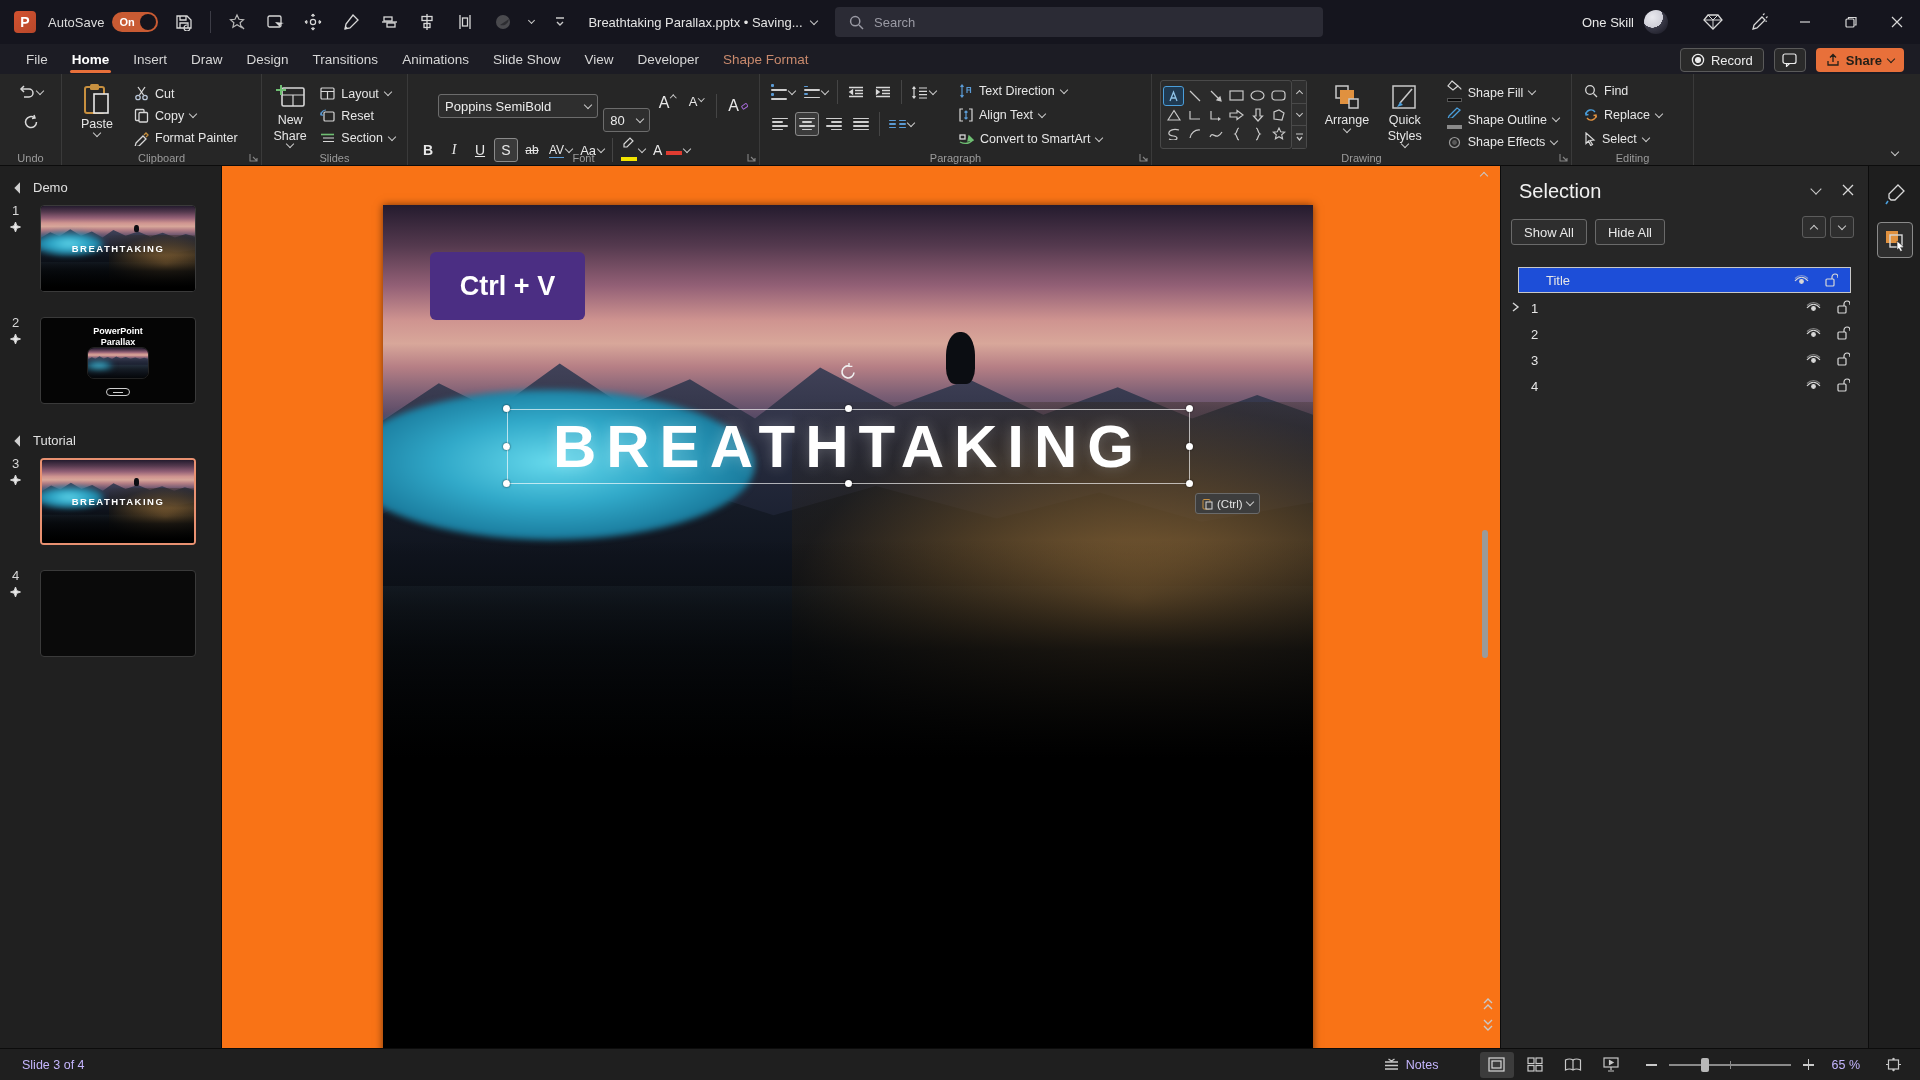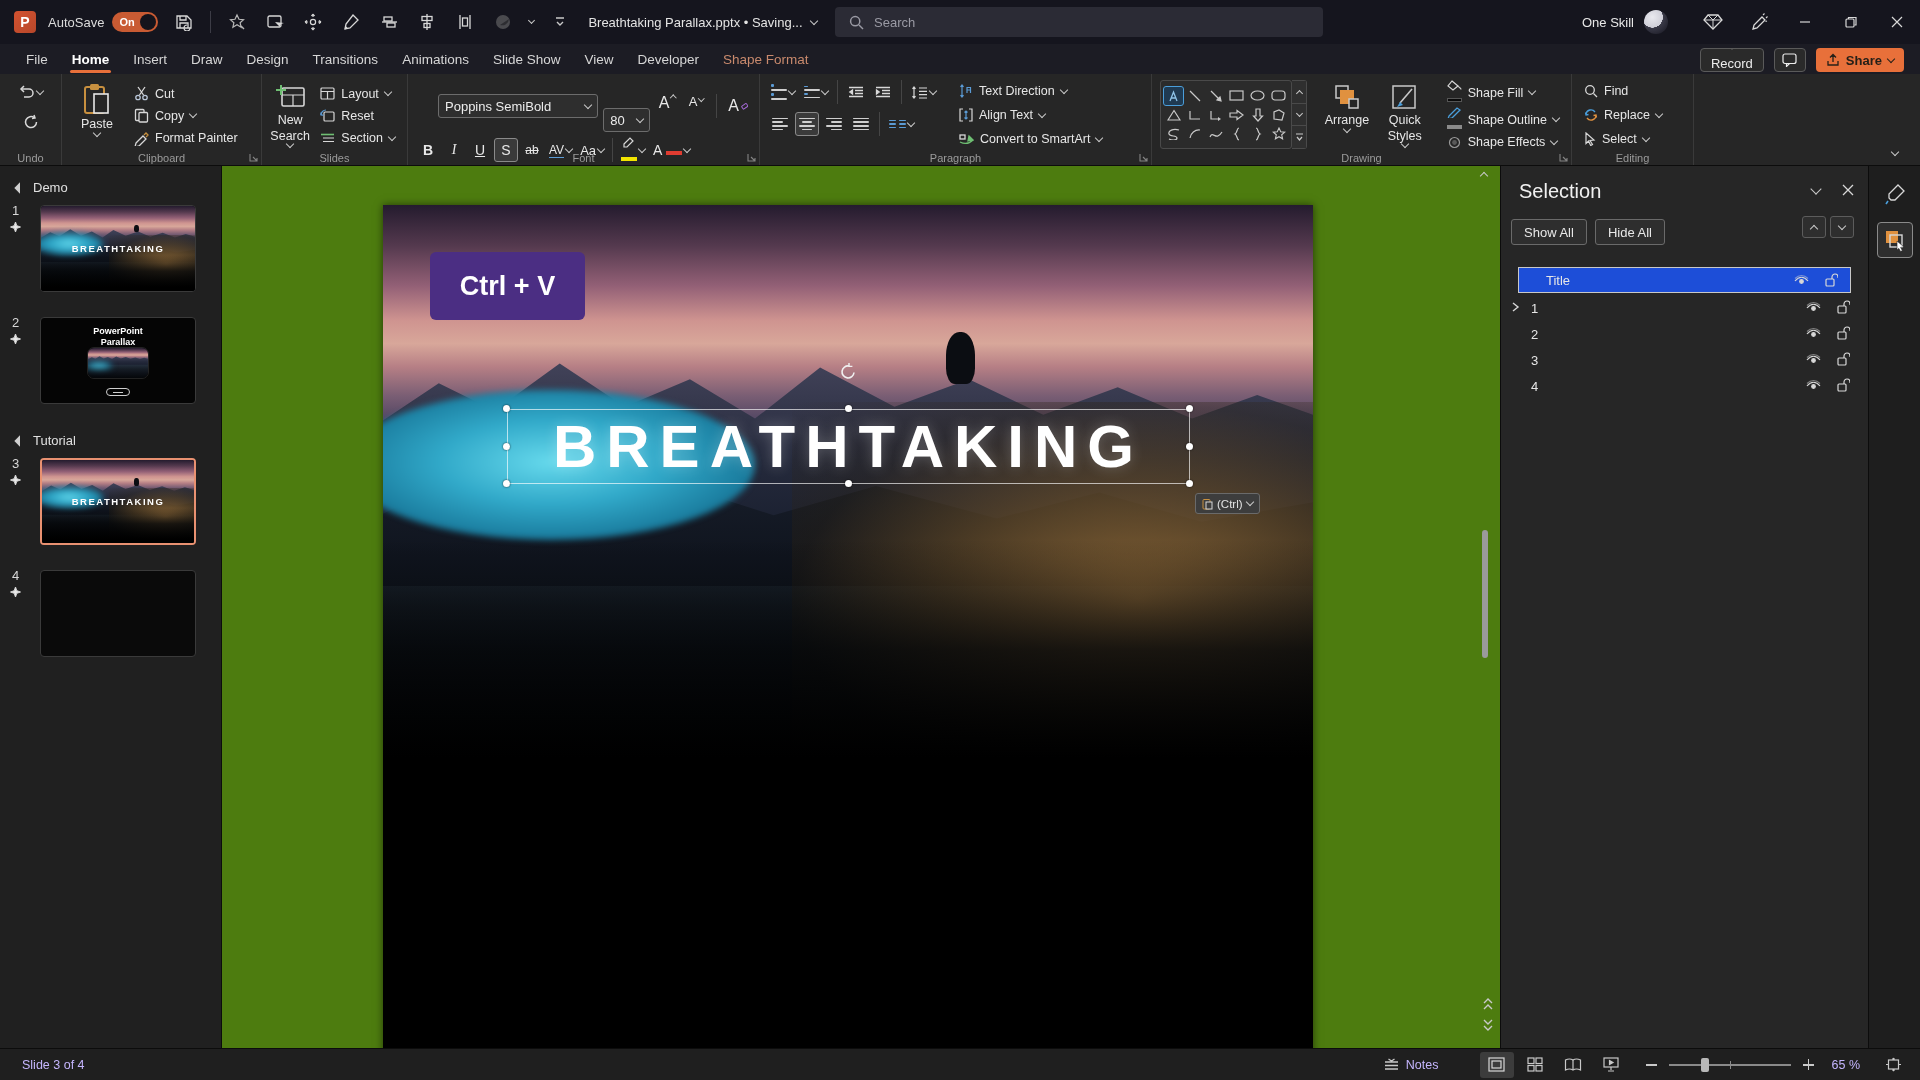--- a/index.html
+++ b/index.html
@@ -27,21 +27,21 @@
   .winbtn{width:46px;height:44px;display:flex;align-items:center;justify-content:center;}
 
   
   .tabrow{position:absolute;top:44px;left:0;width:1920px;height:30px;background:#1c1c24;display:flex;align-items:flex-end;}
   .tab{padding:5px 12px 7px;font-size:13.5px;color:#d6d6d6;position:relative;cursor:default;}
   .tab.first{margin-left:14px;}
   .tab.active{color:#fff;font-weight:bold;}
   .tab.active::after{content:"";position:absolute;left:10px;right:10px;bottom:1px;height:3px;border-radius:2px;background:#e8703a;}
   .tab.contextual{color:#c98a6d;}
   .tabrow-right{margin-left:auto;display:flex;align-items:center;gap:10px;margin-right:16px;margin-bottom:2px;}
-  .record-btn{display:flex;align-items:center;gap:6px;border:1px solid #5a5a5a;background:#2a2a2a;color:#ececec;border-radius:4px;height:24px;padding:0 10px;font-size:13px;flex-direction:column;}
+  .record-btn{display:flex;align-items:center;gap:6px;border:1px solid #5a5a5a;background:#2a2a2a;color:#ececec;border-radius:4px;height:24px;padding:0 10px;font-size:13px;}
   .cmt-btn{border:1px solid #5a5a5a;background:#2a2a2a;border-radius:4px;height:24px;width:32px;display:flex;align-items:center;justify-content:center;}
   .share-btn{display:flex;align-items:center;gap:6px;background:#e8703a;color:#1b0f08;border-radius:4px;height:24px;padding:0 10px;font-size:13px;font-weight:bold;color:#262018;}
 
   
   .ribbon{position:absolute;top:74px;left:0;width:1920px;height:92px;background:#262626;border-bottom:1px solid #0c0c0c;display:flex;}
   .rgroup{position:relative;height:100%;border-right:1px solid #3a3a3a;padding:6px 8px 16px;display:flex;gap:6px;}
   .glabel{position:absolute;bottom:1px;left:0;right:0;text-align:center;font-size:11px;color:#9b9b9b;}
   .launcher{position:absolute;right:3px;bottom:3px;opacity:.8;}
   .bigbtn{display:flex;flex-direction:column;align-items:center;justify-content:flex-start;width:54px;padding-top:3px;border-radius:3px;font-size:12.5px;color:#e6e6e6;text-align:center;line-height:1.25;}
   .smallrow{display:flex;align-items:center;gap:6px;height:23px;padding:0 4px;border-radius:3px;font-size:12.5px;color:#e6e6e6;white-space:nowrap;}
@@ -70,21 +70,21 @@
   .thumbstar{position:absolute;left:9px;top:18px;}
   .thumb{position:absolute;left:40px;top:2px;width:156px;height:87px;border-radius:4px;overflow:hidden;background:#000;border:1px solid #3a3a3a;}
   .thumb.sel{border:2px solid #e99171;}
   .thumb-title{position:absolute;left:0;right:0;top:50%;transform:translateY(-58%);text-align:center;color:#fff;font-weight:bold;font-size:9.5px;letter-spacing:1.5px;}
   .t2-txt{position:absolute;top:8px;left:0;right:0;text-align:center;color:#fff;font-weight:bold;font-size:9px;line-height:1.2;}
   .t2-img{position:absolute;left:30%;top:34%;width:40%;height:38%;border-radius:7px;overflow:hidden;border:1px solid #222;}
   .t2-pill{position:absolute;left:calc(50% - 12px);bottom:7px;width:24px;height:8px;border:1px solid #cfcfcf;border-radius:4px;}
   .t2-pill i{display:block;margin:2.5px auto 0;width:10px;height:1.5px;background:#cfcfcf;}
 
   
-  .canvas{position:absolute;top:166px;left:222px;width:1278px;height:882px;background:#4d7c0f;overflow:hidden;}
+  .canvas{position:absolute;top:166px;left:222px;width:1278px;height:882px;background:#f97316;overflow:hidden;}
   .slide{position:absolute;left:161px;top:39px;width:930px;height:900px;background:#000;box-shadow:0 0 8px rgba(0,0,0,.55);}
   .scene{position:absolute;overflow:hidden;background:linear-gradient(180deg,#241b2e 0%,#54394e 7%,#936076 14%,#cf9490 20%,#d8a79a 24%,#b67f85 28%,#7a5e74 33%,#4a4260 38%,#353c52 44%,#2a3344 52%,#202a36 60%,#161d26 70%,#0d1118 84%,#05070a 100%);}
   .scene .mtn{position:absolute;left:0;right:0;top:22%;height:34%;background:linear-gradient(180deg,#4b4a62,#252a3c 65%,#1a2030);clip-path:polygon(0 45%,6% 26%,12% 40%,19% 16%,26% 38%,33% 24%,40% 44%,47% 18%,55% 38%,63% 24%,71% 42%,79% 28%,87% 44%,94% 32%,100% 42%,100% 100%,0 100%);}
   .scene .mtn2{position:absolute;left:0;right:0;top:38%;height:28%;background:linear-gradient(180deg,#1d2432,#10151f 80%);clip-path:polygon(0 55%,9% 30%,20% 52%,30% 34%,42% 56%,53% 38%,66% 58%,77% 42%,88% 60%,100% 48%,100% 100%,0 100%);}
   .scene .lake{position:absolute;left:-4%;top:32%;width:44%;height:26%;background:radial-gradient(ellipse at 50% 48%,#66d9ec 0%,#31a9c9 38%,#1b7ea0 68%,rgba(12,60,85,0) 100%);border-radius:50%;filter:blur(3px);}
   .scene .warm{position:absolute;right:-4%;bottom:4%;width:60%;height:62%;background:radial-gradient(ellipse at 62% 55%,rgba(158,115,58,.85) 0%,rgba(100,74,38,.7) 40%,rgba(45,34,17,.35) 70%,rgba(0,0,0,0) 100%);}
   .scene .person{position:absolute;left:60.5%;top:22%;width:3.2%;height:9%;background:#0b0d12;border-radius:45% 45% 30% 30%;}
   .scene .fade{position:absolute;left:0;right:0;bottom:0;height:42%;background:linear-gradient(180deg,rgba(4,6,8,0) 0%,rgba(4,6,8,.8) 45%,#000 90%);}
   .slide-title{position:absolute;left:124px;top:204px;width:683px;height:75px;display:flex;align-items:center;justify-content:center;color:#fff;font-weight:bold;font-size:60px;letter-spacing:10px;text-shadow:0 0 14px rgba(255,255,255,.25);}
   .selbox{position:absolute;left:124px;top:204px;width:683px;height:75px;border:1px solid rgba(255,255,255,.65);}
@@ -356,21 +356,21 @@
     </div>
   </div>
 
   <div class="rgroup" style="width:146px;">
     <div class="bigbtn">
       <svg width="32" height="30" viewBox="0 0 32 30" fill="none">
         <rect x="8" y="5" width="22" height="18" rx="1.5" stroke="#d8d8d8" stroke-width="1.6"></rect>
         <path d="M8 12h22M19 12v11" stroke="#d8d8d8" stroke-width="1.2"></path>
         <path d="M7 2v10M2 7h10" stroke="#6fbf73" stroke-width="2"></path>
       </svg>
-      <span>New Search</span>
+      <span>New Share</span>
       <span class="chev"></span>
     </div>
     <div class="col" style="margin-top:3px;">
       <div class="smallrow">
         <svg width="15" height="13" viewBox="0 0 15 13" fill="none" stroke="#d8d8d8" stroke-width="1.2">
             <rect x="1" y="1" width="13" height="11" rx="1"></rect>
             <path d="M1 4.5h13M7.5 4.5V12"></path>
           </svg>
         <span>Layout</span>
         <span class="chev"></span>

